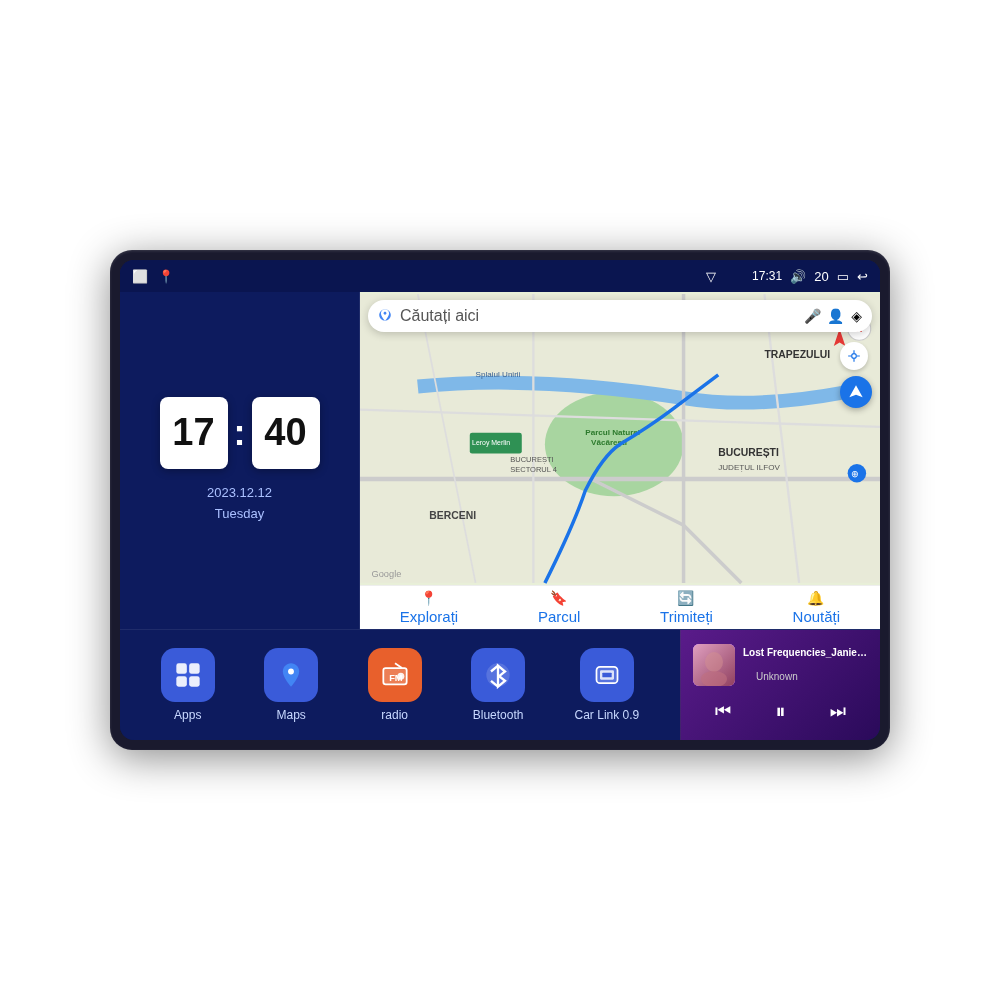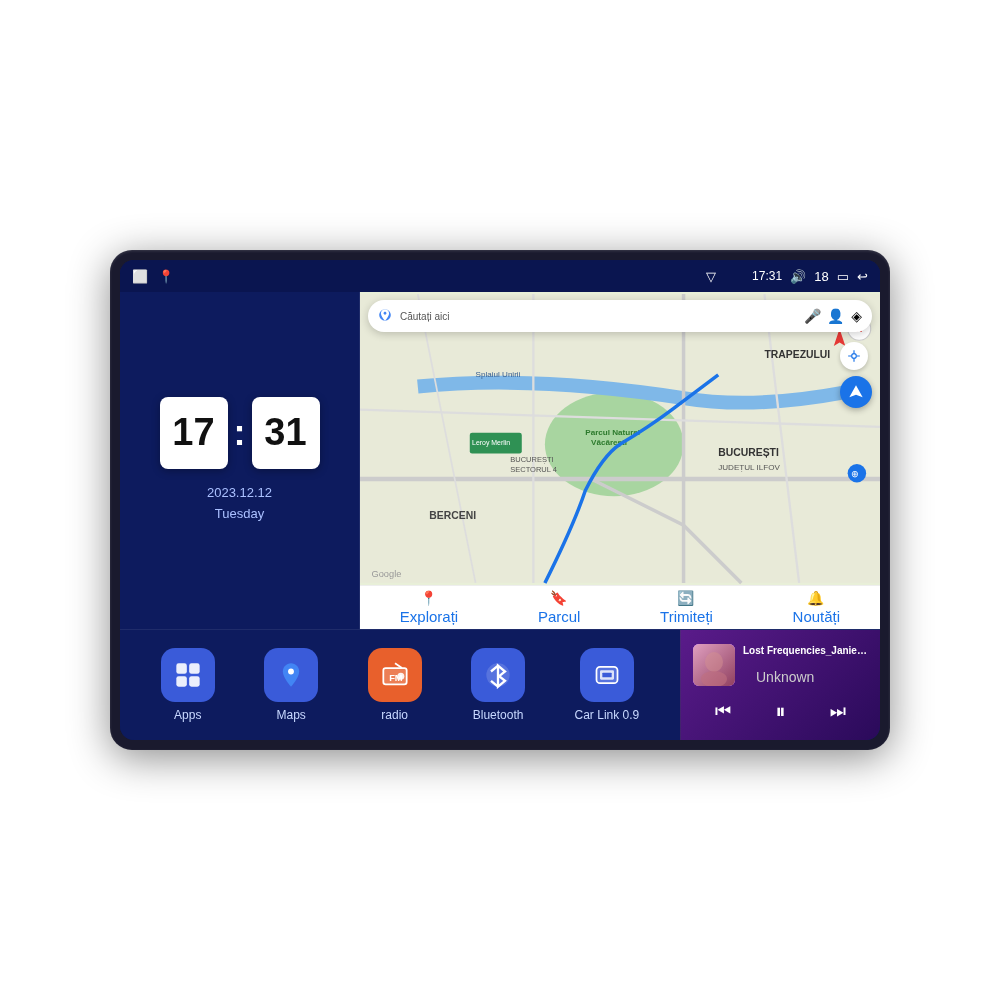--- a/index.html
+++ b/index.html
@@ -153,21 +153,21 @@
       z-index: 10;
       box-shadow: 0 2px 8px rgba(0,0,0,0.2);
     }
 
     .map-search-icon {
       font-size: 14px;
     }
 
     .map-search-text {
       flex: 1;
-      font-size: 10px;
+      font-size: 16px;
       color: #555;
     }
 
     .map-search-icons {
       display: flex;
       gap: 6px;
       font-size: 14px;
     }
 
     .map-body {
@@ -342,21 +342,21 @@
     .music-title {
       font-size: 10px;
       color: #fff;
       font-weight: 600;
       white-space: nowrap;
       overflow: hidden;
       text-overflow: ellipsis;
     }
 
     .music-artist {
-      font-size: 14px;
+      font-size: 10px;
       color: #ccc;
       margin-top: 13px;
       padding-left: 13px;
     }
 
     .music-controls {
       display: flex;
       align-items: center;
       justify-content: space-around;
     }
@@ -380,35 +380,35 @@
 
     <div class="status-bar">
       <div class="status-bar-left">
         <span class="status-icon">⬜</span>
         <span class="status-icon">📍</span>
       </div>
       <div class="status-bar-right">
         <span class="status-icon">▽</span>
         <span class="status-time">17:31</span>
         <span class="status-icon">🔊</span>
-        <span class="status-icon">18</span>
+        <span class="status-icon">20</span>
         <span class="status-icon">▭</span>
         <span class="status-icon">↩</span>
       </div>
     </div>
 
     <div class="main-content">
 
       <div class="top-row">
 
         <div class="clock-panel">
           <div class="clock-display">
             <div class="clock-block">17</div>
             <div class="clock-colon">:</div>
-            <div class="clock-block">31</div>
+            <div class="clock-block">40</div>
           </div>
           <div class="clock-date">
             <span>2023.12.12</span><br>
             <span>Tuesday</span>
           </div>
         </div>
 
         <div class="map-panel">
 
           <div class="map-search-bar">

